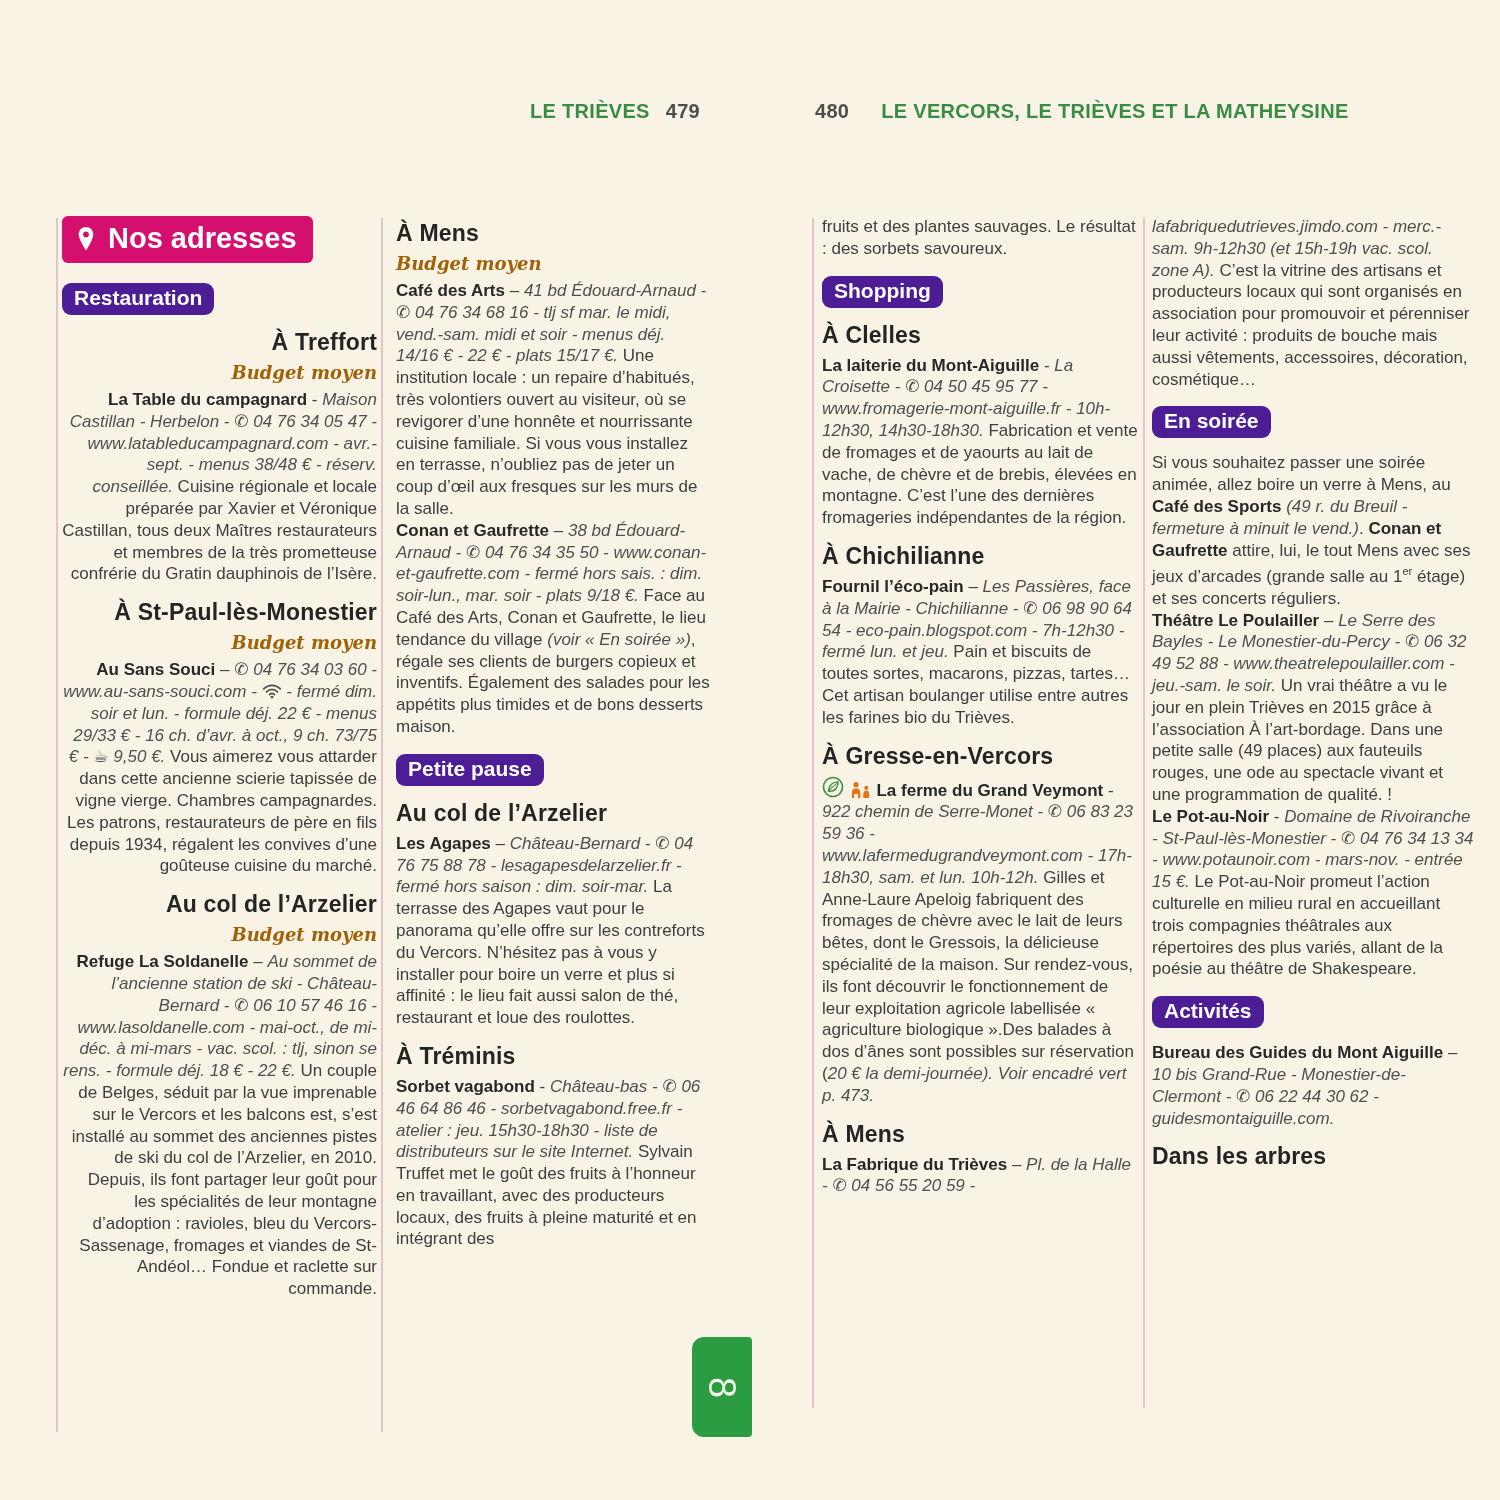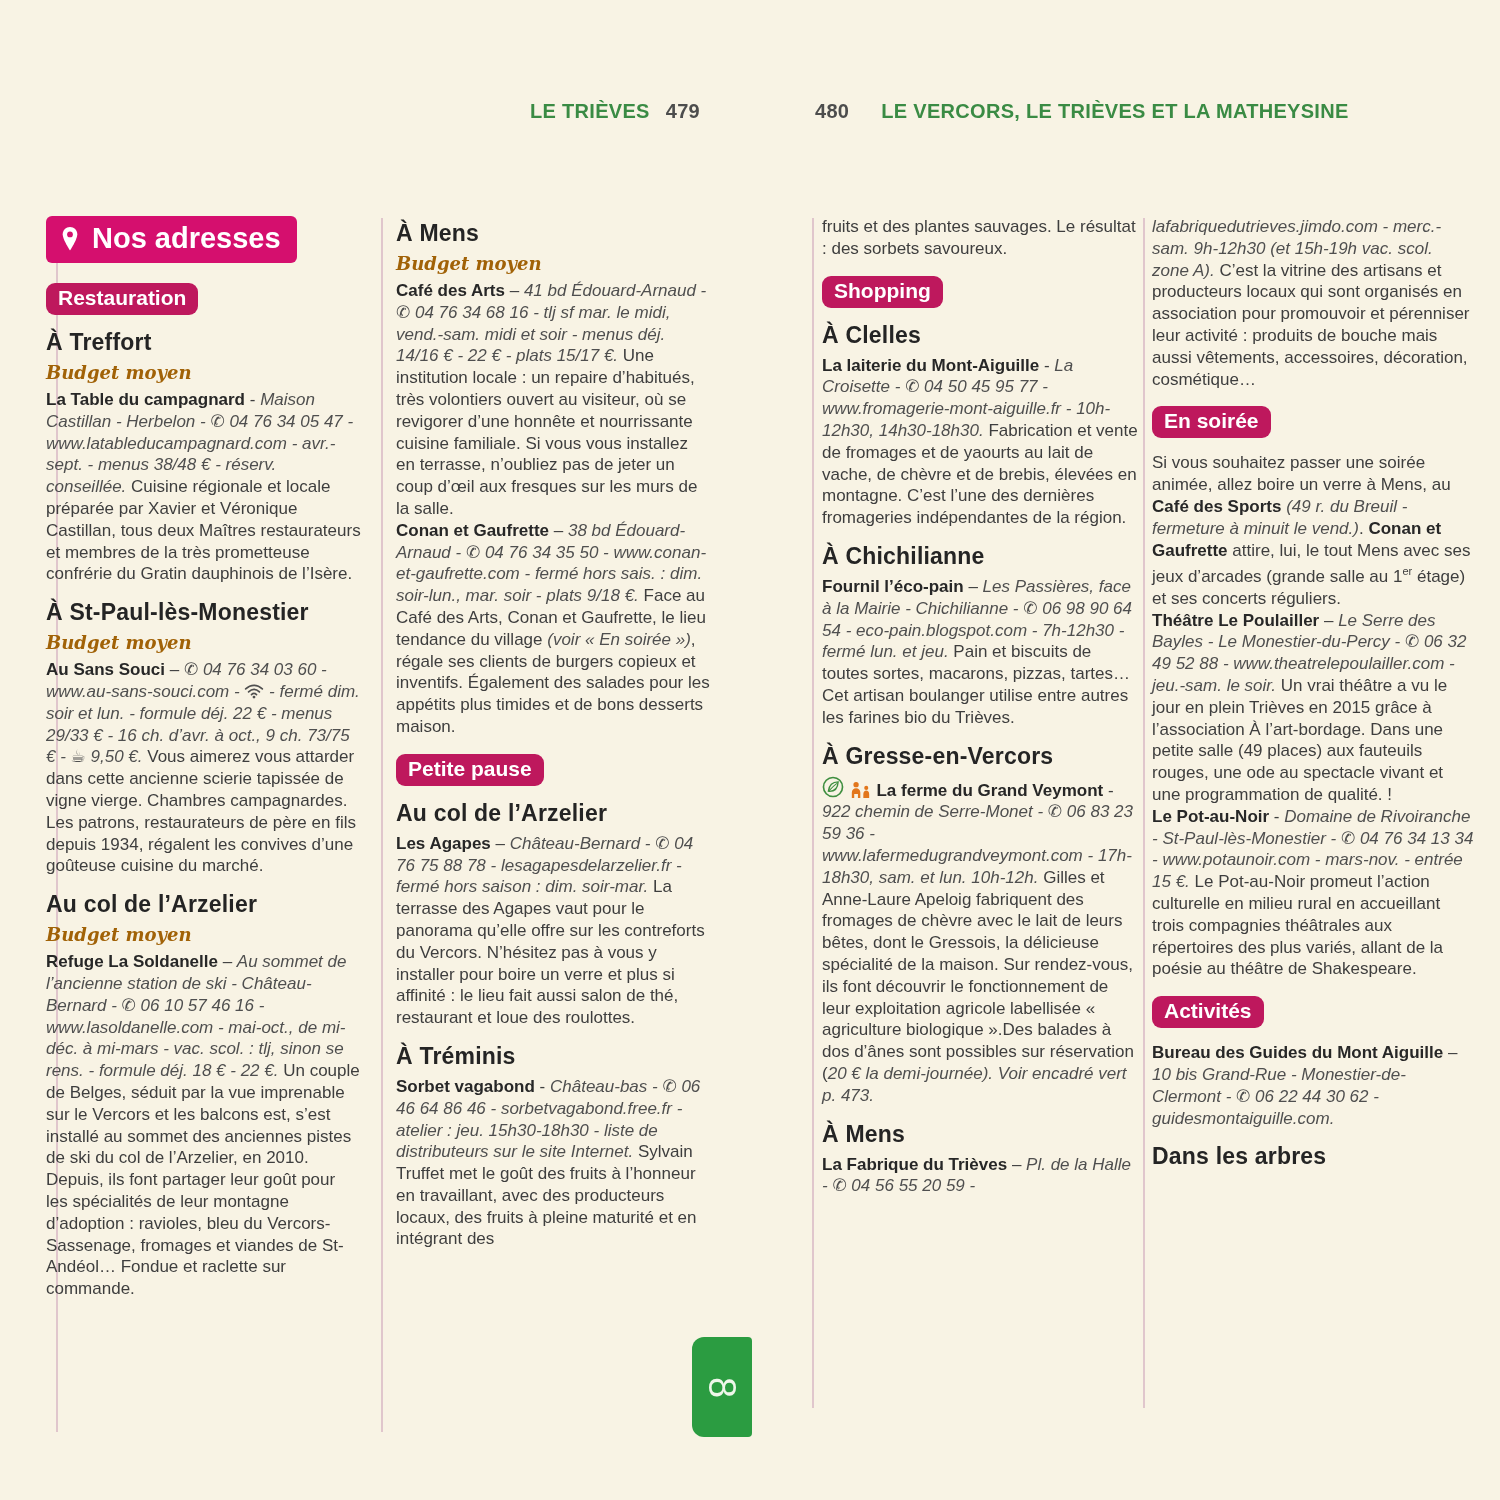--- a/index.html
+++ b/index.html
@@ -17,33 +17,33 @@
   .runhead .title{color:#3a8b44;}
   .runhead .pageno{color:#4d4d4d;}
   .runhead-left{left:530px;}
   .runhead-left .pageno{margin-left:16px;}
   .runhead-right{left:815px;}
   .runhead-right .pageno{margin-right:32px;}
   
   .divider{position:absolute;width:2px;background:#e0c6cc;}
   
   .col{position:absolute;top:216px;}
-  #col1{left:46px;width:315px;}
+  #col1{left:62px;width:315px;text-align:right;}
   #col2{left:396px;width:314px;}
   #col3{left:822px;width:316px;}
   #col4{left:1152px;width:322px;}
   
   .title-box{
     display:flex;align-items:center;gap:10px;width:fit-content;
     background:#d50f6e;color:#fff;font-weight:bold;font-size:29px;
     padding:6px 16px 8px 12px;border-radius:6px;margin:0 0 20px;
   }
   .title-box .pin{display:inline-flex;}
   .badge{
-    display:block;width:fit-content;background:#be185d;color:#fff;
+    display:block;width:fit-content;background:#4c1d95;color:#fff;
     font-weight:bold;font-size:21px;padding:3px 12px 5px;border-radius:9px;
     margin:16px 0 14px;
   }
   .col .badge:first-child{margin-top:0;}
   .heading{font-size:23px;font-weight:bold;color:#242424;margin:14px 0 6px;letter-spacing:.2px;}
   .col .heading:first-child{margin-top:4px;}
   .budget{
     font-family:"DejaVu Serif", serif;font-style:italic;font-weight:bold;
     color:#a16207;font-size:18px;margin:0 0 6px;
   }

